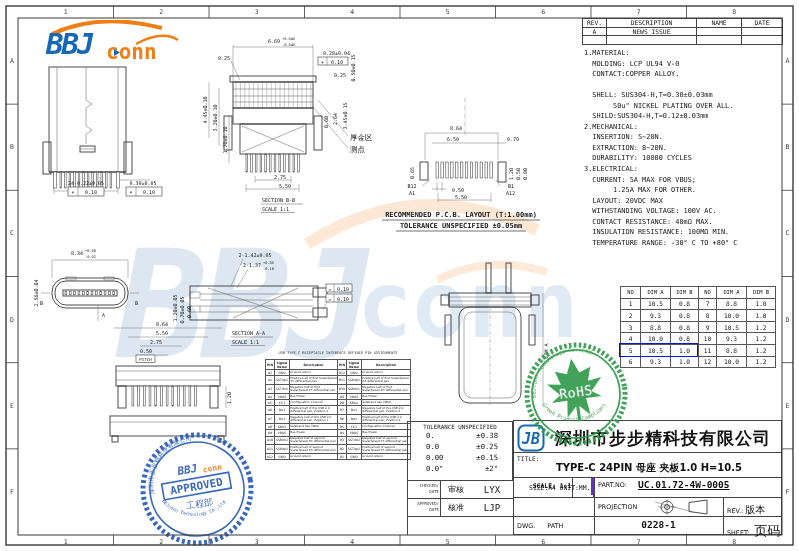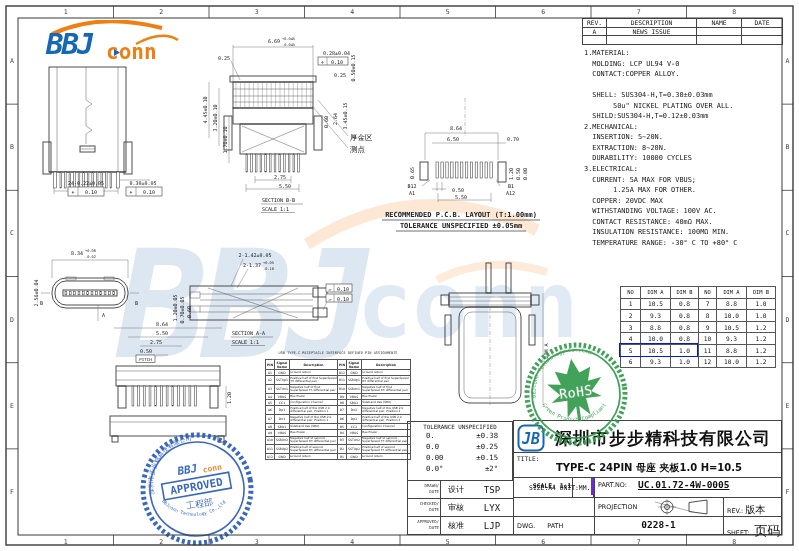--- a/index.html
+++ b/index.html
@@ -505,21 +505,21 @@
       <div class="nline">  SHELL: SUS304-H,T=0.30±0.03mm</div>
       <div class="nline">       50u" NICKEL PLATING OVER ALL.</div>
       <div class="nline">  SHILD:SUS304-H,T=0.12±0.03mm</div>
       <div class="nline">2.MECHANICAL:</div>
       <div class="nline">  INSERTION: 5~20N.</div>
       <div class="nline">  EXTRACTION: 8~20N.</div>
       <div class="nline">  DURABILITY: 10000 CYCLES</div>
       <div class="nline">3.ELECTRICAL:</div>
       <div class="nline">  CURRENT: 5A MAX FOR VBUS;</div>
       <div class="nline">       1.25A MAX FOR OTHER.</div>
-      <div class="nline">  COPPER: 20VDC MAX</div>
+      <div class="nline">  LAYOUT: 20VDC MAX</div>
       <div class="nline">  WITHSTANDING VOLTAGE: 100V AC.</div>
       <div class="nline">  CONTACT RESISTANCE: 40mΩ MAX.</div>
       <div class="nline">  INSULATION RESISTANCE: 100MΩ MIN.</div>
       <div class="nline">  TEMPERATURE RANGE: -30° C TO +80° C</div>
     </div>
 
   <div id="revtbl" class="abs">
       <div class="rcell">REV.</div>
       <div class="rcell">DESCRIPTION</div>
       <div class="rcell">NAME</div>
@@ -598,28 +598,20 @@
         <div class="tolrow">
           <span>0.0°</span>
           <span>±2°</span>
         </div>
       </div>
   </div>
 
   <div id="signoff" class="abs">
       <div class="srow">
         <div class="slabel">
-          <div>DRAWN/</div>
-          <div>DATE</div>
-        </div>
-        <div class="scn">设计</div>
-        <div class="sval">TSP</div>
-      </div>
-      <div class="srow">
-        <div class="slabel">
           <div>CHECKED/</div>
           <div>DATE</div>
         </div>
         <div class="scn">审核</div>
         <div class="sval">LYX</div>
       </div>
       <div class="srow">
         <div class="slabel">
           <div>APPROVED/</div>
           <div>DATE</div>

